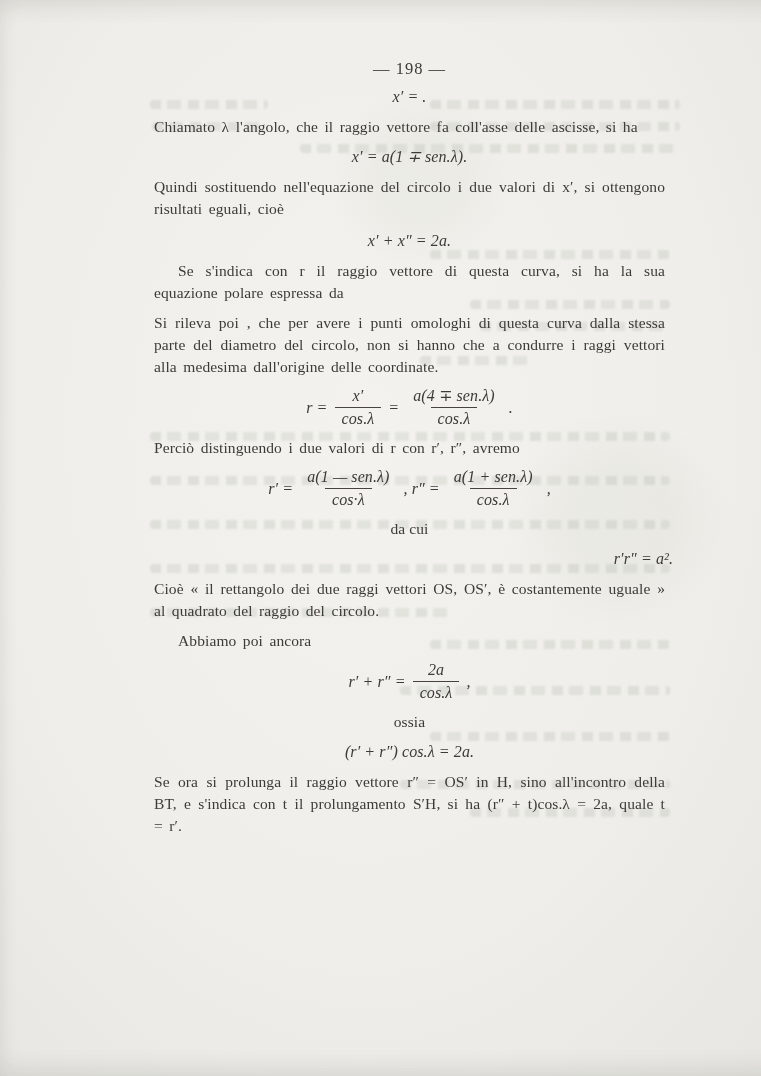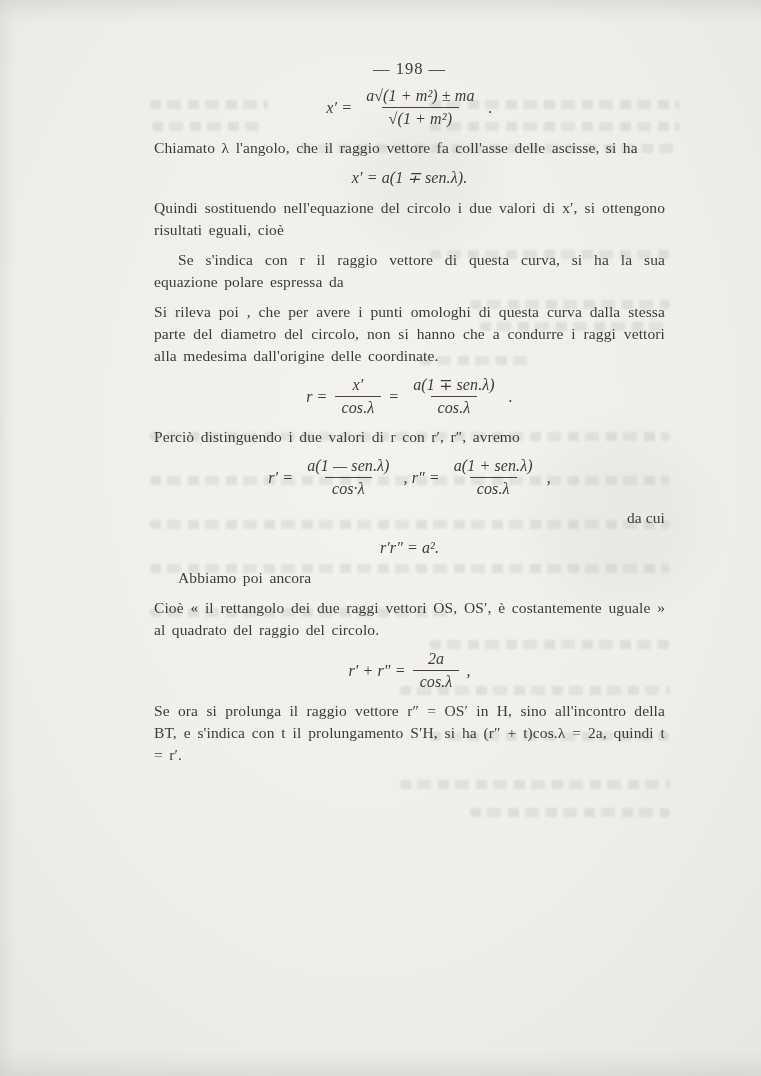--- a/index.html
+++ b/index.html
@@ -48,21 +48,21 @@
     font-size:16.5px;
     letter-spacing:1px;
     margin:0 0 2px 0;
   }
   p.body{
     margin:8px;
     text-align:justify;
     word-spacing:2.5px;
   }
   p.indent{text-indent:24px;}
-  p.plain{text-align:right;word-spacing:normal;}
+  p.plain{text-align:center;word-spacing:normal;}
   .eq-line{
     margin:8px 0;
     text-align:center;
     font-style:italic;
     font-size:16px;
     font-family:Liberation Serif, serif;
   }
   .eq-frac{
     display:flex;
     justify-content:center;
@@ -73,21 +73,21 @@
   }
   .frac{
     display:inline-flex;
     flex-direction:column;
     align-items:center;
     margin:0 5px;
     line-height:20px;
   }
   .frac .num{padding:0 7px 1px 7px;}
   .frac .den{border-top:1.2px solid #47443f;padding:1px 7px 0 7px;}
-  .lhs,.mid,.suffix{padding:0 2px;} .mt4{margin-top:4px;font-style:italic;} .mt6{margin-top:6px;} .mt10{margin-top:10px;}
+  .lhs,.mid,.suffix{padding:0 2px;} .mt4{margin-top:4px;font-style:italic;} .mt6{margin-top:6px;text-align:right;} .mt10{margin-top:10px;}
   .mb2{margin-bottom:2px;}
 </style>
 </head>
 <body>
 
 <div class="page">
 
   <div class="smudge" style="left:150px;top:100px;width:118px"></div>
   <div class="smudge" style="left:152px;top:122px;width:110px"></div>
   <div class="smudge" style="left:430px;top:100px;width:250px"></div>
@@ -107,49 +107,46 @@
   <div class="smudge" style="left:430px;top:732px;width:240px"></div>
   <div class="smudge" style="left:400px;top:780px;width:270px"></div>
   <div class="smudge" style="left:470px;top:808px;width:200px"></div>
 
   <div class="content">
 
     <div class="pagenum">— 198 —</div>
 
     <div class="eq-frac">
       <span class="lhs">x′ =</span>
-      <span class="frac">
-        <span class="num">a√(1 + m²) ± ma</span>
-        <span class="den">√(1 + m²)</span>
-      </span>
       <span class="suffix">.</span>
     </div>
 
     <p class="body">Chiamato λ l'angolo, che il raggio vettore fa coll'asse delle ascisse, si ha</p>
 
     <div class="eq-line">x′ = a(1 ∓ sen.λ).</div>
 
     <p class="body">Quindi sostituendo nell'equazione del circolo i due valori di x′, si ottengono risultati eguali, cioè</p>
 
 
 
+    <div class="eq-line mt10">x′ + x″ = 2a.</div>
 
     <p class="body indent">Se s'indica con r il raggio vettore di questa curva, si ha la sua equazione polare espressa da</p>
 
     <p class="body">Si rileva poi , che per avere i punti omologhi di questa curva dalla stessa parte del diametro del circolo, non si hanno che a condurre i raggi vettori alla medesima dall'origine delle coordinate.</p>
 
     <div class="eq-frac">
       <span class="lhs">r =</span>
       <span class="frac">
         <span class="num">x′</span>
         <span class="den">cos.λ</span>
       </span>
       <span class="mid">=</span>
       <span class="frac">
-        <span class="num">a(1 ∓ sen.λ)</span>
+        <span class="num">a(4 ∓ sen.λ)</span>
         <span class="den">cos.λ</span>
       </span>
       <span class="suffix">.</span>
     </div>
 
     <p class="body">Perciò distinguendo i due valori di r con r′, r″, avremo</p>
 
     <div class="eq-frac mb2">
       <span class="lhs">r′ =</span>
       <span class="frac">
@@ -162,31 +159,33 @@
         <span class="num">a(1 + sen.λ)</span>
         <span class="den">cos.λ</span>
       </span>
       <span class="suffix">,</span>
     </div>
 
     <p class="body plain">da cui</p>
 
     <div class="eq-line mt6">r′r″ = a².</div>
 
+    <p class="body">Cioè « il rettangolo dei due raggi vettori OS, OS′, è costantemente uguale » al quadrato del raggio del circolo.</p>
+
     <p class="body indent">Abbiamo poi ancora</p>
-
-    <p class="body">Cioè « il rettangolo dei due raggi vettori OS, OS′, è costantemente uguale » al quadrato del raggio del circolo.</p>
 
     <div class="eq-frac mt4">
       <span class="lhs">r′ + r″ =</span>
       <span class="frac">
         <span class="num">2a</span>
         <span class="den">cos.λ</span>
       </span>
       <span class="suffix">,</span>
     </div>
 
+    <p class="body plain">ossia</p>
 
+    <div class="eq-line">(r′ + r″) cos.λ = 2a.</div>
 
-    <p class="body">Se ora si prolunga il raggio vettore r″ = OS′ in H, sino all'incontro della BT, e s'indica con t il prolungamento S′H, si ha (r″ + t)cos.λ = 2a, quindi t = r′.</p>
+    <p class="body">Se ora si prolunga il raggio vettore r″ = OS′ in H, sino all'incontro della BT, e s'indica con t il prolungamento S′H, si ha (r″ + t)cos.λ = 2a, quale t = r′.</p>
 
   </div>
 </div>
 
 </body></html>

